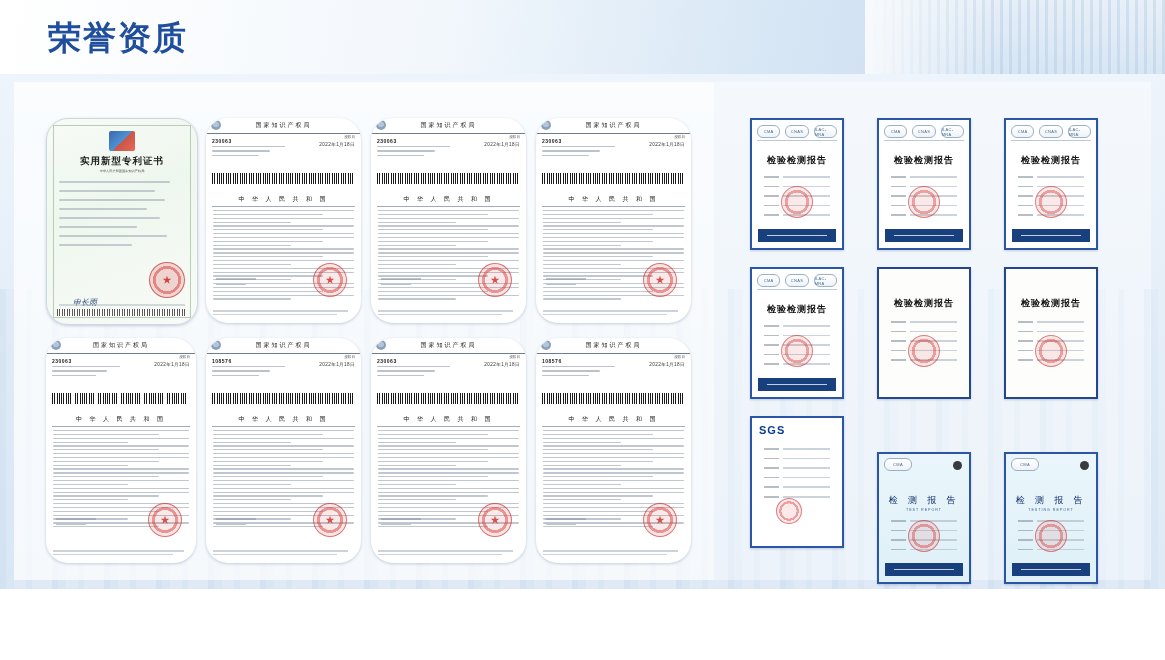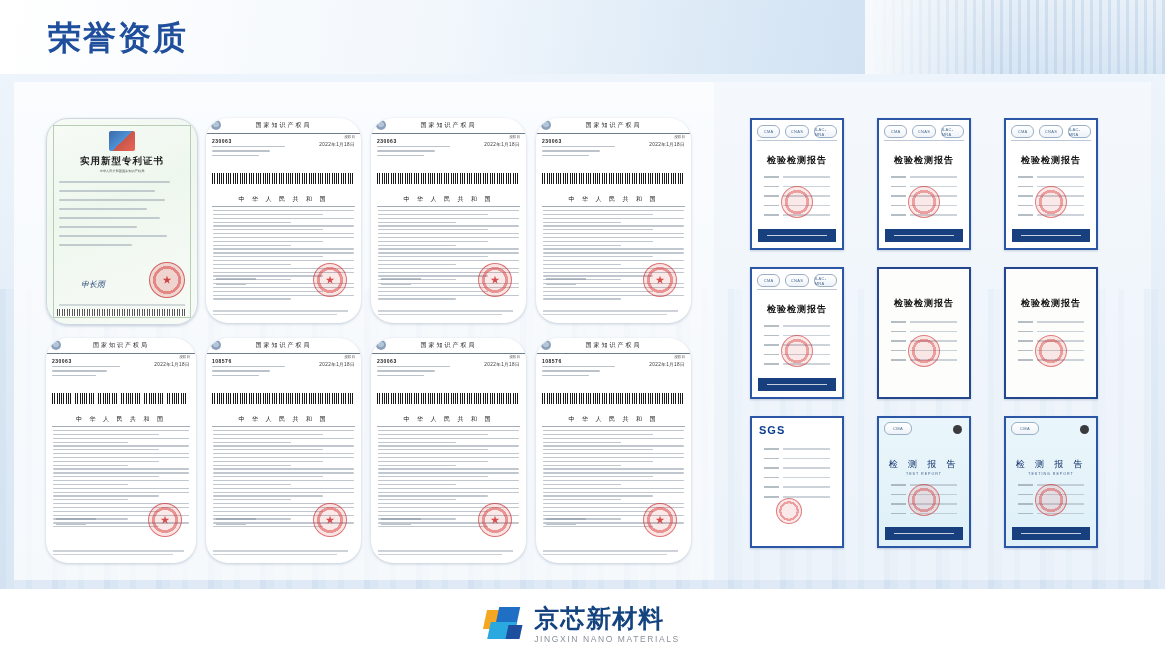--- a/index.html
+++ b/index.html
@@ -117,22 +117,22 @@
     position:absolute;right:12px;bottom:26px;width:34px;height:34px;border-radius:50%;
     background:radial-gradient(circle at 50% 50%, rgba(214,40,40,.18) 0 46%, rgba(214,40,40,.55) 47% 58%, rgba(214,40,40,.16) 59% 100%);
     border:1.5px solid rgba(200,30,30,.65);
   }
   .patent-seal:after{
     content:"";position:absolute;left:50%;top:50%;width:9px;height:9px;margin:-4.5px 0 0 -4.5px;
     background:rgba(200,30,30,.8);
     clip-path:polygon(50% 0%,61% 35%,98% 35%,68% 57%,79% 91%,50% 70%,21% 91%,32% 57%,2% 35%,39% 35%);
   }
   .patent-sign{
-    position:absolute;left:26px;bottom:34px;font-size:8px;color:#2b4a7a;
-    font-family:"Liberation Serif", serif;font-style:italic;margin-left:8px;
+    position:absolute;left:26px;bottom:16px;font-size:8px;color:#2b4a7a;
+    font-family:"Liberation Serif", serif;font-style:italic;
   }
   .patent-barcode{
     position:absolute;left:10px;right:10px;bottom:8px;height:7px;
     background:repeating-linear-gradient(90deg,#222 0 1px,#fff 1px 2px,#222 2px 3.4px,#fff 3.4px 5px);
     opacity:.75;
   }
   .patent-foot{
     position:absolute;left:12px;right:12px;bottom:18px;height:2px;background:#9aa6b2;opacity:.4;
   }
 
@@ -216,21 +216,21 @@
     width:30px;height:30px;border-radius:50%;
     background:radial-gradient(circle at 50% 50%, rgba(214,40,40,.10) 0 44%, rgba(214,40,40,.45) 45% 57%, rgba(214,40,40,.10) 58% 100%);
     border:1.3px solid rgba(205,35,35,.55);
   }
   .rep-footer{
     position:absolute;left:6px;right:6px;bottom:6px;height:13px;
     background:#18407e;display:flex;align-items:center;justify-content:center;
   }
   .rep-footer .ln{height:1.6px;width:78%;background:rgba(255,255,255,.75);}
   .rep-plain{border:2.5px solid #23468f;background:#fdfdfb;}
-  .rep-cyan{border:2.5px solid #2b56a6;background:linear-gradient(180deg,#eaf6fb 0%,#dff0f8 100%);}
+  .rep-cyan{border:2.5px solid #2b56a6;background:linear-gradient(180deg,#eaf6fb 0%,#dff0f8 100%);margin-top:36px;}
   .rep-sgs .sgs-mark{
     position:absolute;left:7px;top:6px;font-size:11px;font-weight:bold;color:#0b3d91;letter-spacing:1px;
   }
   .rep-dot{
     position:absolute;right:7px;top:7px;width:9px;height:9px;border-radius:50%;
     background:#1a1a1a;opacity:.85;
   }
   .rep-cn-title{
     position:absolute;left:0;right:0;top:40px;text-align:center;font-size:9px;letter-spacing:4px;
     color:#12306b;font-family:"Liberation Serif", serif;
@@ -944,28 +944,14 @@
           </div>
       </div>
       <div class="rep-seal"></div>
       <div class="rep-footer" style="background:#18407e;">
           <span class="ln"></span>
         </div>
     </div>
 
   </div>
 
-  <div class="footer">
-    <div class="logo">
-      <div class="logo-mark">
-        <span class="sq s1"></span>
-          <span class="sq s2"></span>
-          <span class="sq s3"></span>
-          <span class="sq s4"></span>
-      </div>
-      <div class="logo-text">
-        <span class="logo-cn">京芯新材料</span>
-        <span class="logo-en">JINGXIN NANO MATERIALS</span>
-      </div>
-    </div>
-  </div>
 
 </div>
 
 </body></html>

